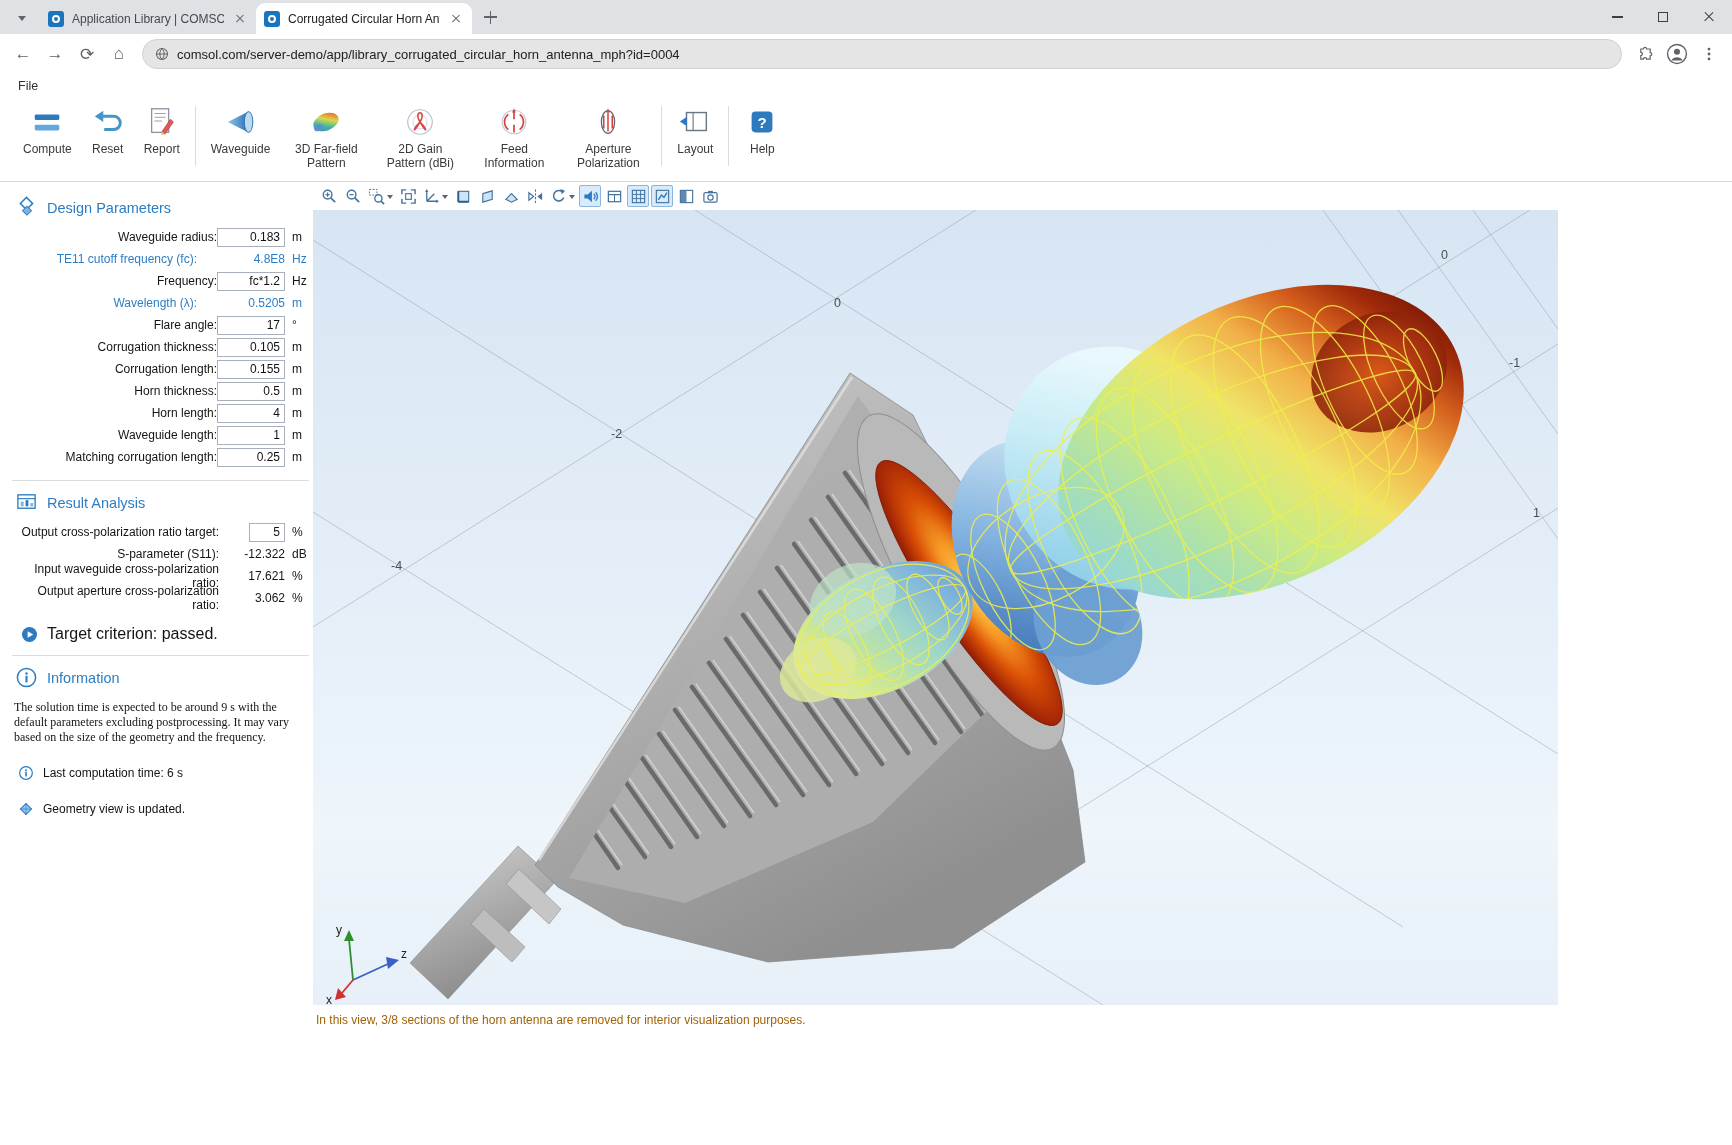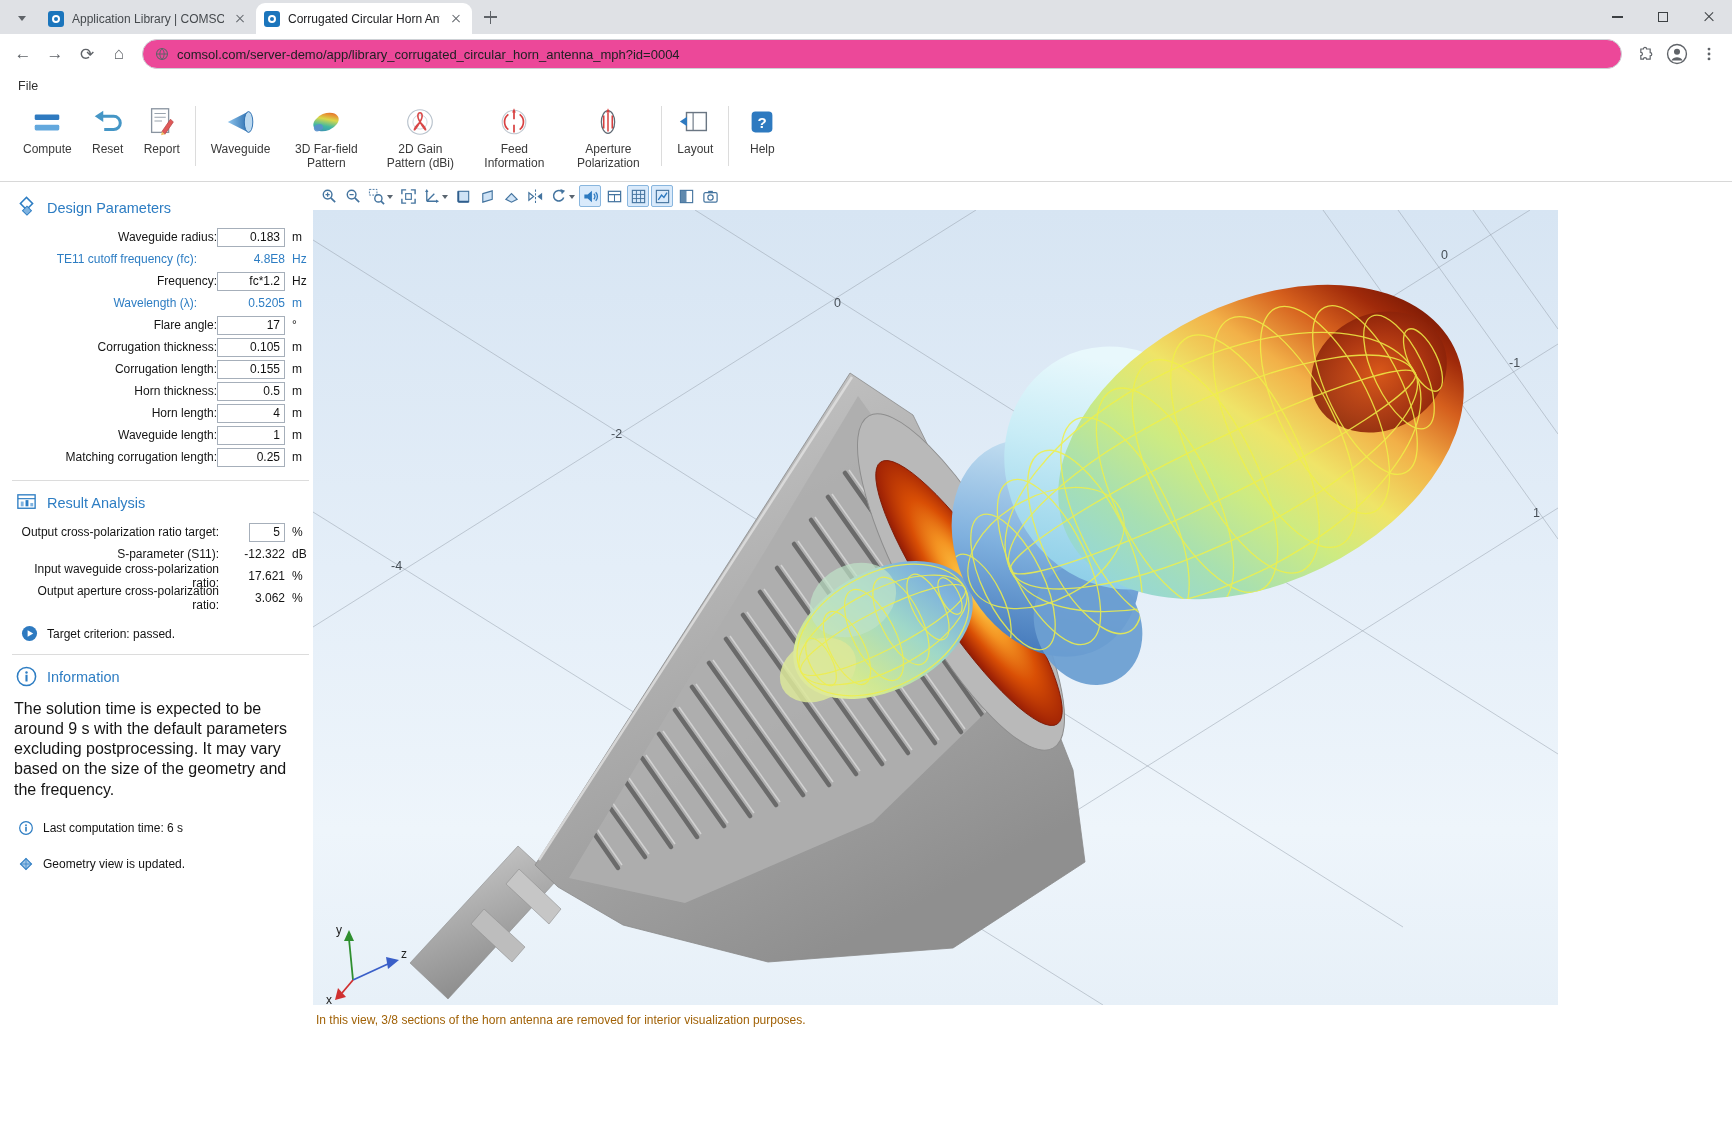--- a/index.html
+++ b/index.html
@@ -24,21 +24,21 @@
   .win-controls{position:absolute;right:0;top:0;height:100%;display:flex;}
   .wc{width:46px;height:100%;display:flex;align-items:center;justify-content:center;}
   .wc-min{width:11px;height:1.4px;background:#3c4043;}
   .wc-max{width:10px;height:10px;border:1.4px solid #3c4043;}
   .wc-x{position:relative;width:12px;height:12px;}
   .wc-x::before,.wc-x::after{content:"";position:absolute;left:0;top:5.3px;width:12px;height:1.4px;background:#3c4043;}
   .wc-x::before{transform:rotate(45deg);} .wc-x::after{transform:rotate(-45deg);}
 
   .btoolbar{height:40px;background:#fff;display:flex;align-items:center;gap:2px;padding:0 8px;}
   .navg{width:30px;height:30px;display:flex;align-items:center;justify-content:center;font-size:17px;color:#5f6368;}
-  .omnibox{flex:1;height:30px;margin:0 6px;border:1px solid #cdd1d5;border-radius:16px;display:flex;align-items:center;gap:8px;padding:0 12px;background:#ec4899;overflow:hidden;}
+  .omnibox{flex:1;height:30px;margin:0 6px;border:1px solid #cdd1d5;border-radius:16px;display:flex;align-items:center;gap:8px;padding:0 12px;background:#e5e5e5;overflow:hidden;}
   .url{font-size:13px;color:#202124;white-space:nowrap;overflow:hidden;}
   .rightic{width:30px;height:30px;display:flex;align-items:center;justify-content:center;}
 
   
   .menubar{height:24px;display:flex;align-items:center;padding-left:18px;font-size:12.5px;color:#303030;}
   .ribbon{height:84px;display:flex;align-items:flex-start;padding-left:14px;border-bottom:1px solid #d8d8d8;}
   .rbtn{display:flex;flex-direction:column;align-items:center;padding:5px 9px 0;min-width:54px;}
   .ric{height:38px;display:flex;align-items:center;}
   .ric svg{width:34px;height:34px;}
   .rlabel{font-size:12px;color:#3a3a3a;text-align:center;line-height:1.15;max-width:76px;padding-top:2px;}
@@ -52,23 +52,23 @@
   .prow{display:flex;align-items:center;height:22px;font-size:12px;color:#141414;}
   .plabel{flex:1;text-align:right;}
   .blue{color:#2d7dc3;}
   .pinput{width:68px;height:19px;border:1px solid #a6afba;font:12px "Liberation Sans",sans-serif;text-align:right;padding:0 4px;color:#111;background:#fff;flex:none;}
   .pinput.small{width:36px;}
   .pvalue{width:88px;text-align:right;flex:none;font-size:12px;}
   .pvalue.flexr{display:flex;justify-content:flex-end;}
   .rrow .pvalue{width:66px;}
   .punit{width:26px;padding-left:7px;flex:none;font-size:12px;}
   .shr{border-top:1px solid #dcdcdc;margin:12px 2px 4px 0;}
-  .status-row{display:flex;align-items:center;gap:9px;margin:16px 0 0 9px;font-size:12px;color:#141414;}
+  .status-row{display:flex;align-items:center;gap:9px;margin:16px 0 0 9px;font-size:16px;color:#141414;}
   .status-row svg{width:17px;height:17px;flex:none;}
-  .info-p{font-size:16px;color:#141414;line-height:1.26;margin:4px 2px 0 2px;}
+  .info-p{font-size:12px;color:#141414;line-height:1.26;margin:4px 2px 0 2px;font-family:Liberation Serif, serif;}
   .info-row{display:flex;align-items:center;gap:9px;margin:20px 0 0 6px;font-size:12px;color:#141414;}
   .info-row svg{width:16px;height:16px;flex:none;}
 
   
   .main{width:1245px;flex:none;display:flex;flex-direction:column;}
   .gfxbar{height:28px;display:flex;align-items:center;gap:2px;padding-left:5px;}
   .gbtn{height:22px;min-width:22px;display:flex;align-items:center;justify-content:center;border:1px solid transparent;border-radius:2px;padding:0 1px;}
   .gbtn svg{width:17px;height:17px;}
   .gbtn.active{background:#d9eafb;border-color:#89b6de;}
   .gbtn.caret::after{content:"";width:0;height:0;border:3.2px solid transparent;border-top:4px solid #5a6570;margin:4px 0 0 2px;}

